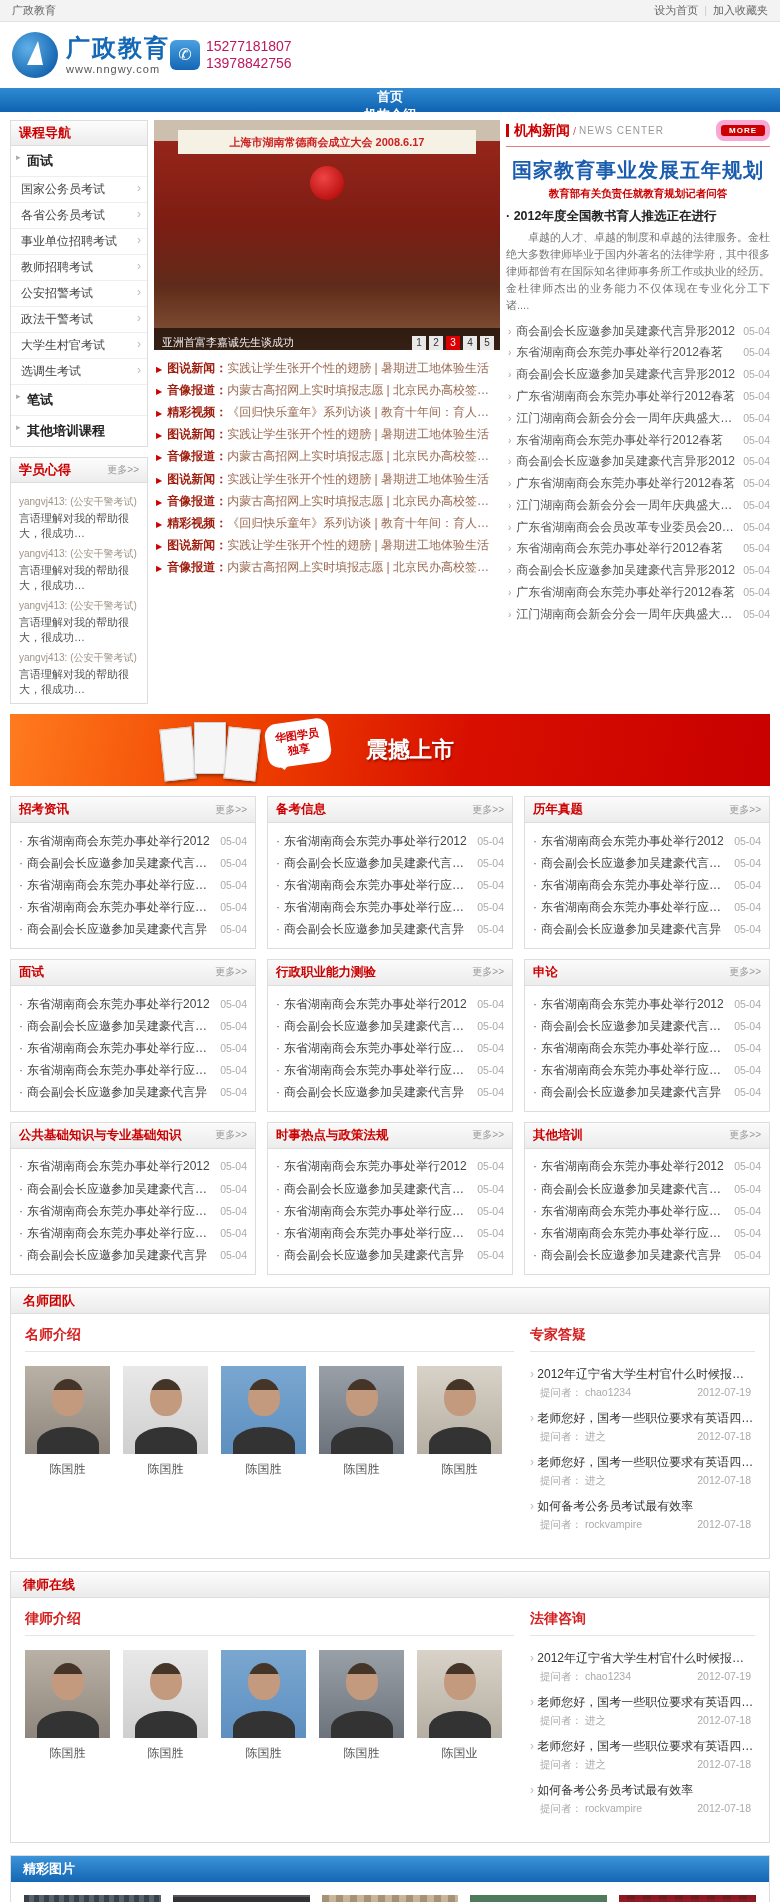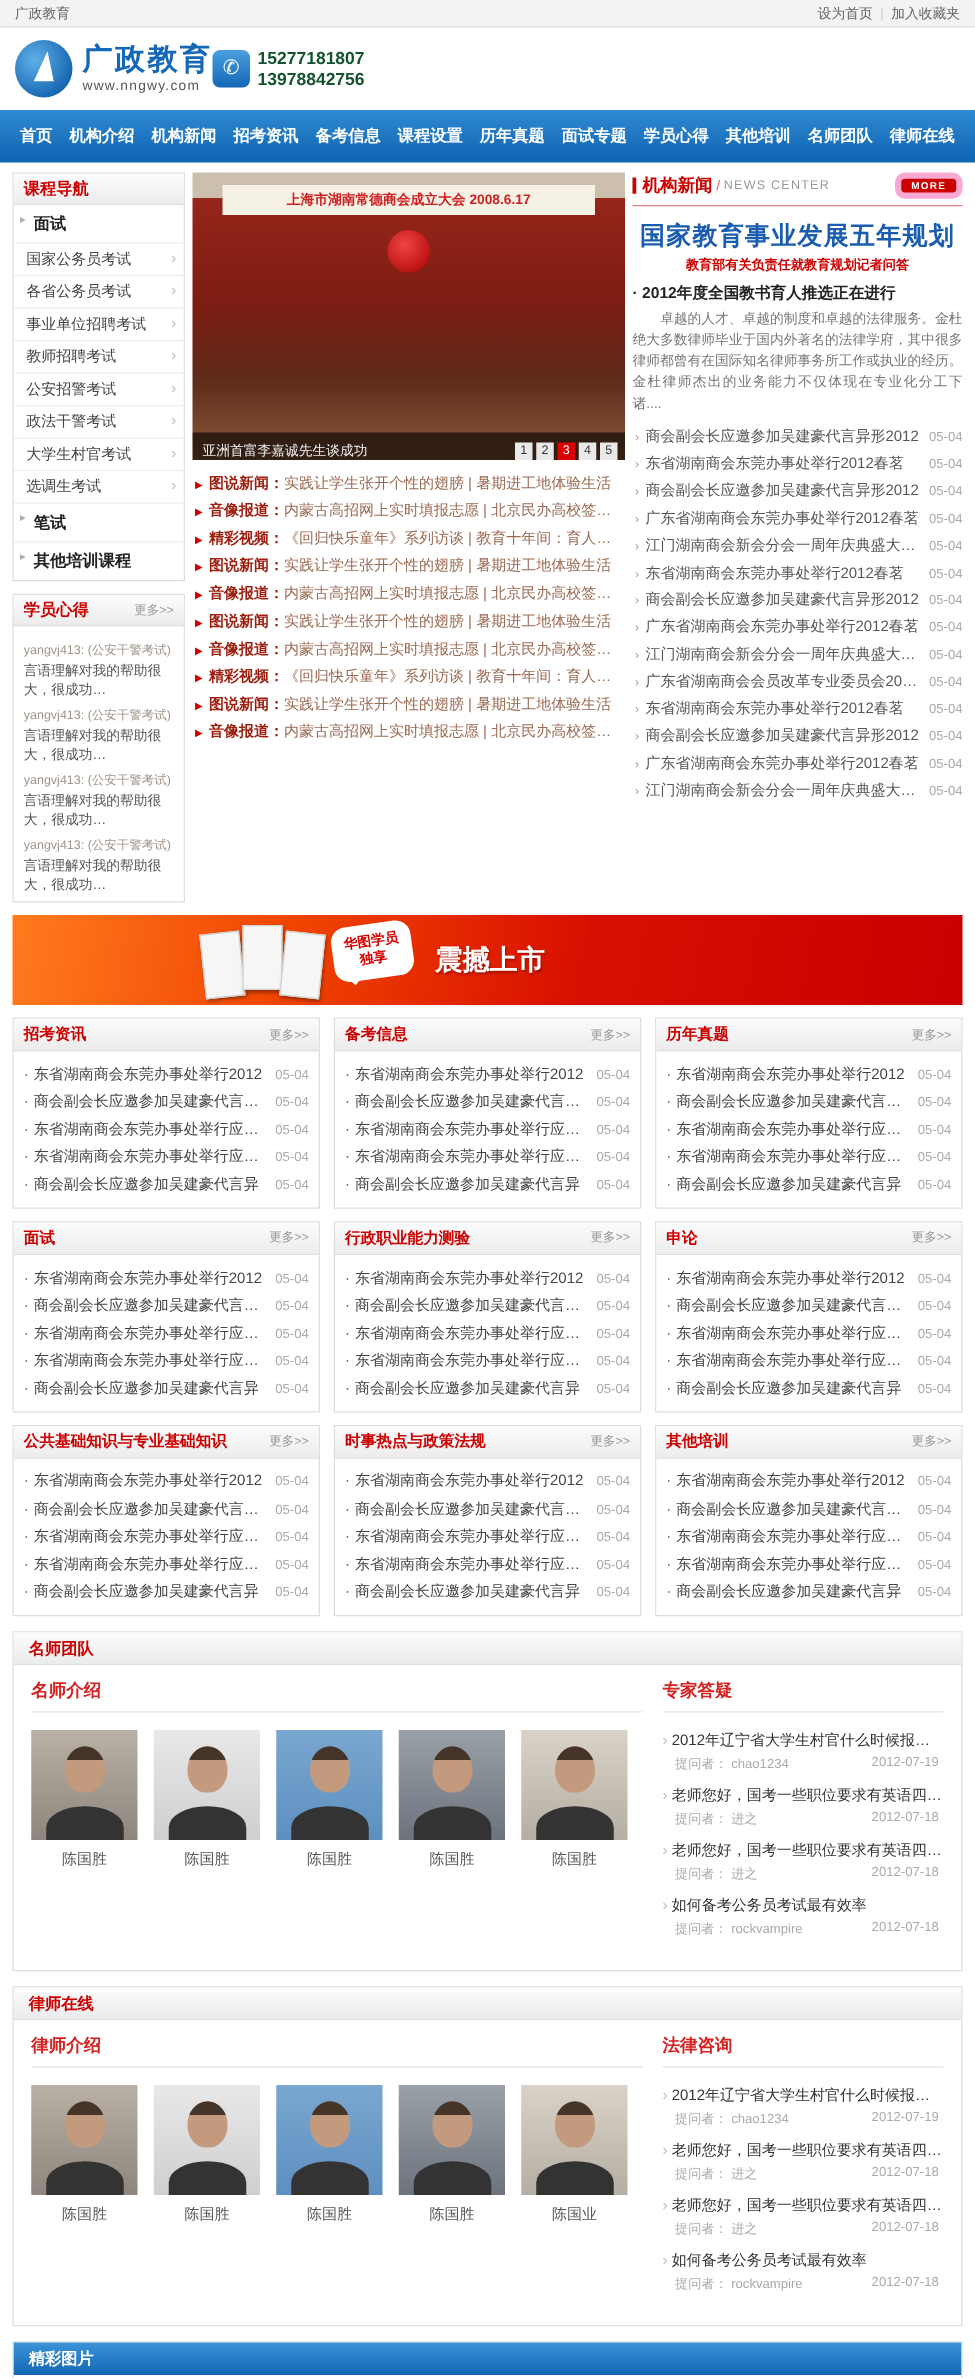--- a/index.html
+++ b/index.html
@@ -15,24 +15,24 @@
   .logo{display:flex;align-items:center;gap:8px;}
   .logo-icon{width:46px;height:46px;border-radius:50%;background:radial-gradient(circle at 35% 35%,#5fb0e8,#1565b0 75%);position:relative;flex:none;}
   .logo-icon::after{content:"";position:absolute;left:15px;top:9px;border-left:11px solid transparent;border-right:5px solid transparent;border-bottom:24px solid #fff;}
   .logo-title{font-size:24px;font-weight:bold;color:#1468b6;letter-spacing:2px;line-height:1;}
   .logo-url{font-size:11px;color:#555;letter-spacing:1px;margin-top:3px;}
   .hnav{flex:1;display:flex;justify-content:center;font-size:12px;color:#333;}
   .hn-link{white-space:nowrap;}
   .hn-link + .hn-link::before{content:"|";color:#ccc;margin:0 8px;}
   .phones{display:flex;align-items:center;gap:6px;}
   .phone-icon{width:30px;height:30px;border-radius:6px;background:linear-gradient(180deg,#4aa0e0,#1467b4);color:#fff;font-size:16px;text-align:center;line-height:30px;}
-  .phone-num{font-size:14px;font-weight:bold;color:#14532d;line-height:1.2;}
-
-  
-  .mainnav{height:42px;background:linear-gradient(180deg,#2f8ad2,#0f63b1);display:flex;align-items:center;justify-content:space-between;padding:0 16px;}
+  .phone-num{font-size:14px;font-weight:normal;color:#be185d;line-height:1.2;}
+
+  
+  .mainnav{height:24px;background:linear-gradient(180deg,#2f8ad2,#0f63b1);display:flex;align-items:center;justify-content:space-between;padding:0 16px;flex-direction:column;}
   .mn-item{color:#fff;font-size:13px;font-weight:bold;white-space:nowrap;}
 
   
   .row1{display:flex;gap:6px;margin:8px 10px 0;align-items:flex-start;}
   .sidebar{width:138px;flex:none;}
   .sbox{border:1px solid #ddd;background:#fff;}
   .sbox-head{height:25px;background:linear-gradient(180deg,#fdfdfd,#ececec);border-bottom:1px solid #ddd;display:flex;align-items:center;padding:0 8px;}
   .sbox-title{color:#cc0000;font-weight:bold;font-size:13px;text-align:center;}
   .more{margin-left:auto;color:#999;font-size:10px;white-space:nowrap;}
   .c-item{display:block;position:relative;border-top:1px solid #eee;}
@@ -86,21 +86,21 @@
   
   .banner{position:relative;margin:10px 10px 0;height:72px;background:linear-gradient(100deg,#ff7b1e 0%,#f04300 30%,#d80f00 60%,#c80000 100%);overflow:hidden;}
   .books span{position:absolute;width:32px;height:52px;background:#f6f6f6;border:1px solid #d0d0d0;box-shadow:1px 2px 3px rgba(0,0,0,.35);}
   .books span:nth-child(1){left:152px;top:14px;transform:rotate(-6deg);}
   .books span:nth-child(2){left:184px;top:8px;}
   .books span:nth-child(3){left:216px;top:14px;transform:rotate(6deg);}
   .badge{position:absolute;left:256px;top:7px;width:64px;height:44px;background:#fff;border-radius:12px;transform:rotate(-8deg);display:flex;flex-direction:column;align-items:center;justify-content:center;color:#d40000;font-weight:bold;font-size:11px;line-height:1.25;}
   .badge::after{content:"";position:absolute;bottom:-9px;left:9px;border:6px solid transparent;border-top-color:#fff;}
   .banner-text{position:absolute;left:334px;top:0;height:100%;display:flex;align-items:center;white-space:nowrap;}
   .banner-title{font-size:28px;font-weight:bold;color:#ffe11a;text-shadow:2px 2px 2px rgba(100,0,0,.55);letter-spacing:2px;}
-  .banner-sub{font-size:22px;color:#fff;font-weight:bold;margin-left:4px;text-shadow:1px 2px 2px rgba(100,0,0,.5);}
+  .banner-sub{font-size:22px;color:#fff;font-weight:bold;margin-left:22px;text-shadow:1px 2px 2px rgba(100,0,0,.5);}
 
   
   .boxes{display:grid;grid-template-columns:repeat(3,1fr);gap:10px 11px;margin:10px 10px 0;}
   .box{border:1px solid #ddd;}
   .box-head{height:26px;background:linear-gradient(180deg,#fbfbfb,#ececec);border-bottom:1px solid #ddd;display:flex;align-items:center;padding:0 8px;}
   .box-title{color:#cc0000;font-weight:bold;font-size:12.5px;white-space:nowrap;}
   .box-list{padding:7px 8px;}
   .b-row{display:flex;align-items:baseline;font-size:12px;color:#444;padding:2.6px 0;}
   .b-dot{color:#555;margin-right:4px;flex:none;}
   .b-text{flex:1;white-space:nowrap;overflow:hidden;text-overflow:ellipsis;}

